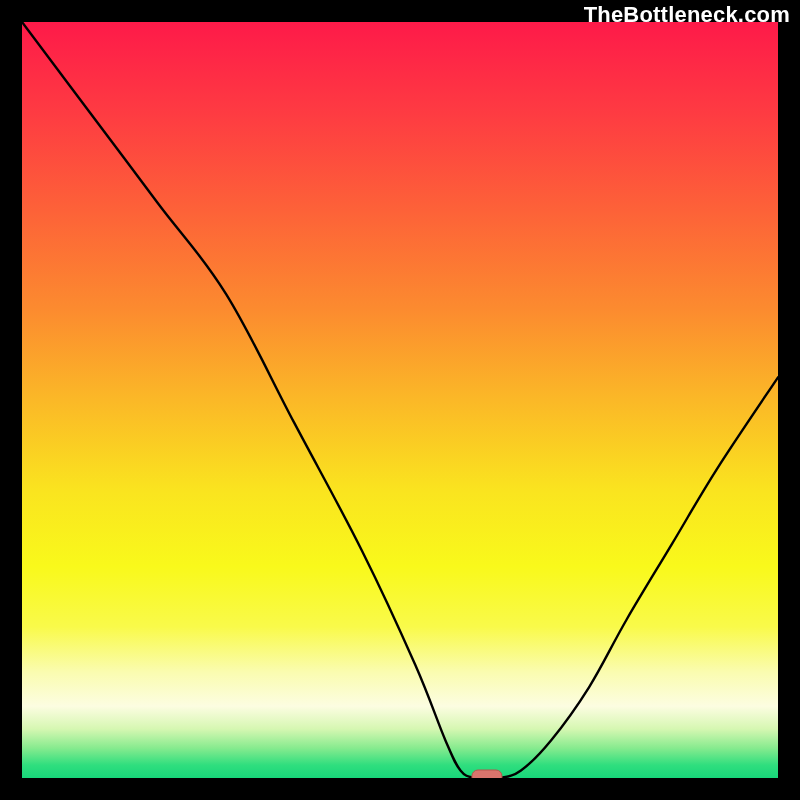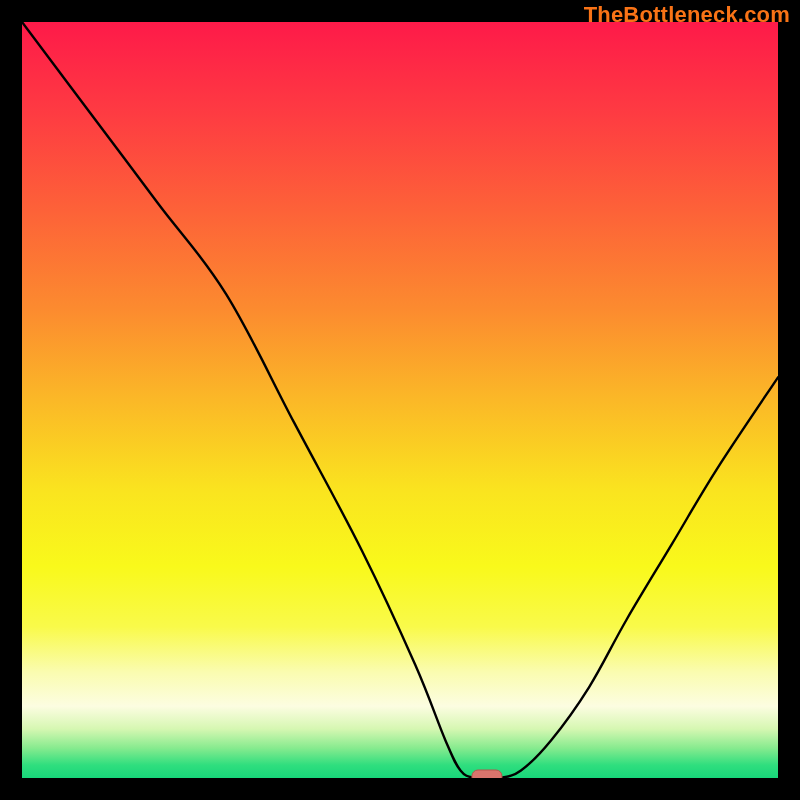--- a/index.html
+++ b/index.html
@@ -18,21 +18,21 @@
     height: 756px;
     background: #000;
   }
   .watermark {
     position: absolute;
     top: 2px;
     right: 10px;
     font-family: Arial, Helvetica, sans-serif;
     font-size: 22px;
     font-weight: 600;
-    color: #f97316;
+    color: #ffffff;
     letter-spacing: 0.2px;
   }
   svg {
     position: absolute;
     left: 22px;
     top: 22px;
   }
 </style>
 </head>
 <body>

